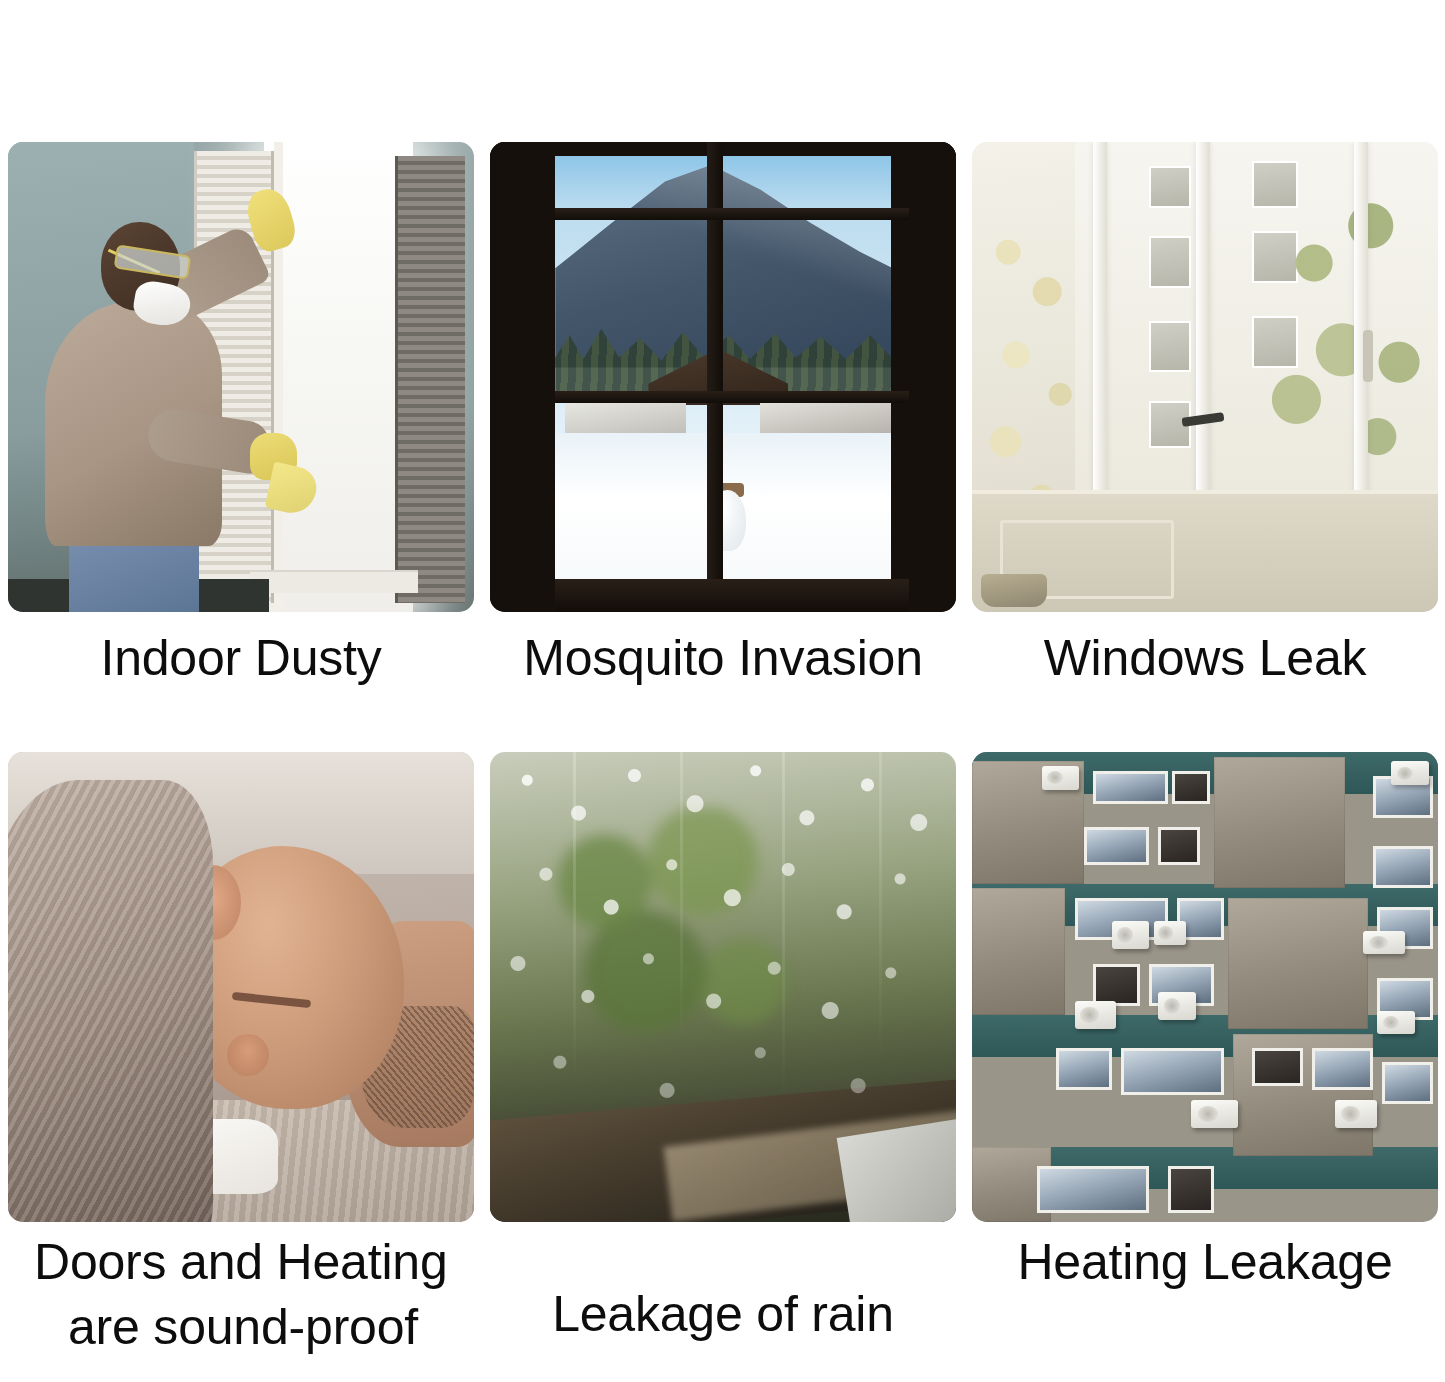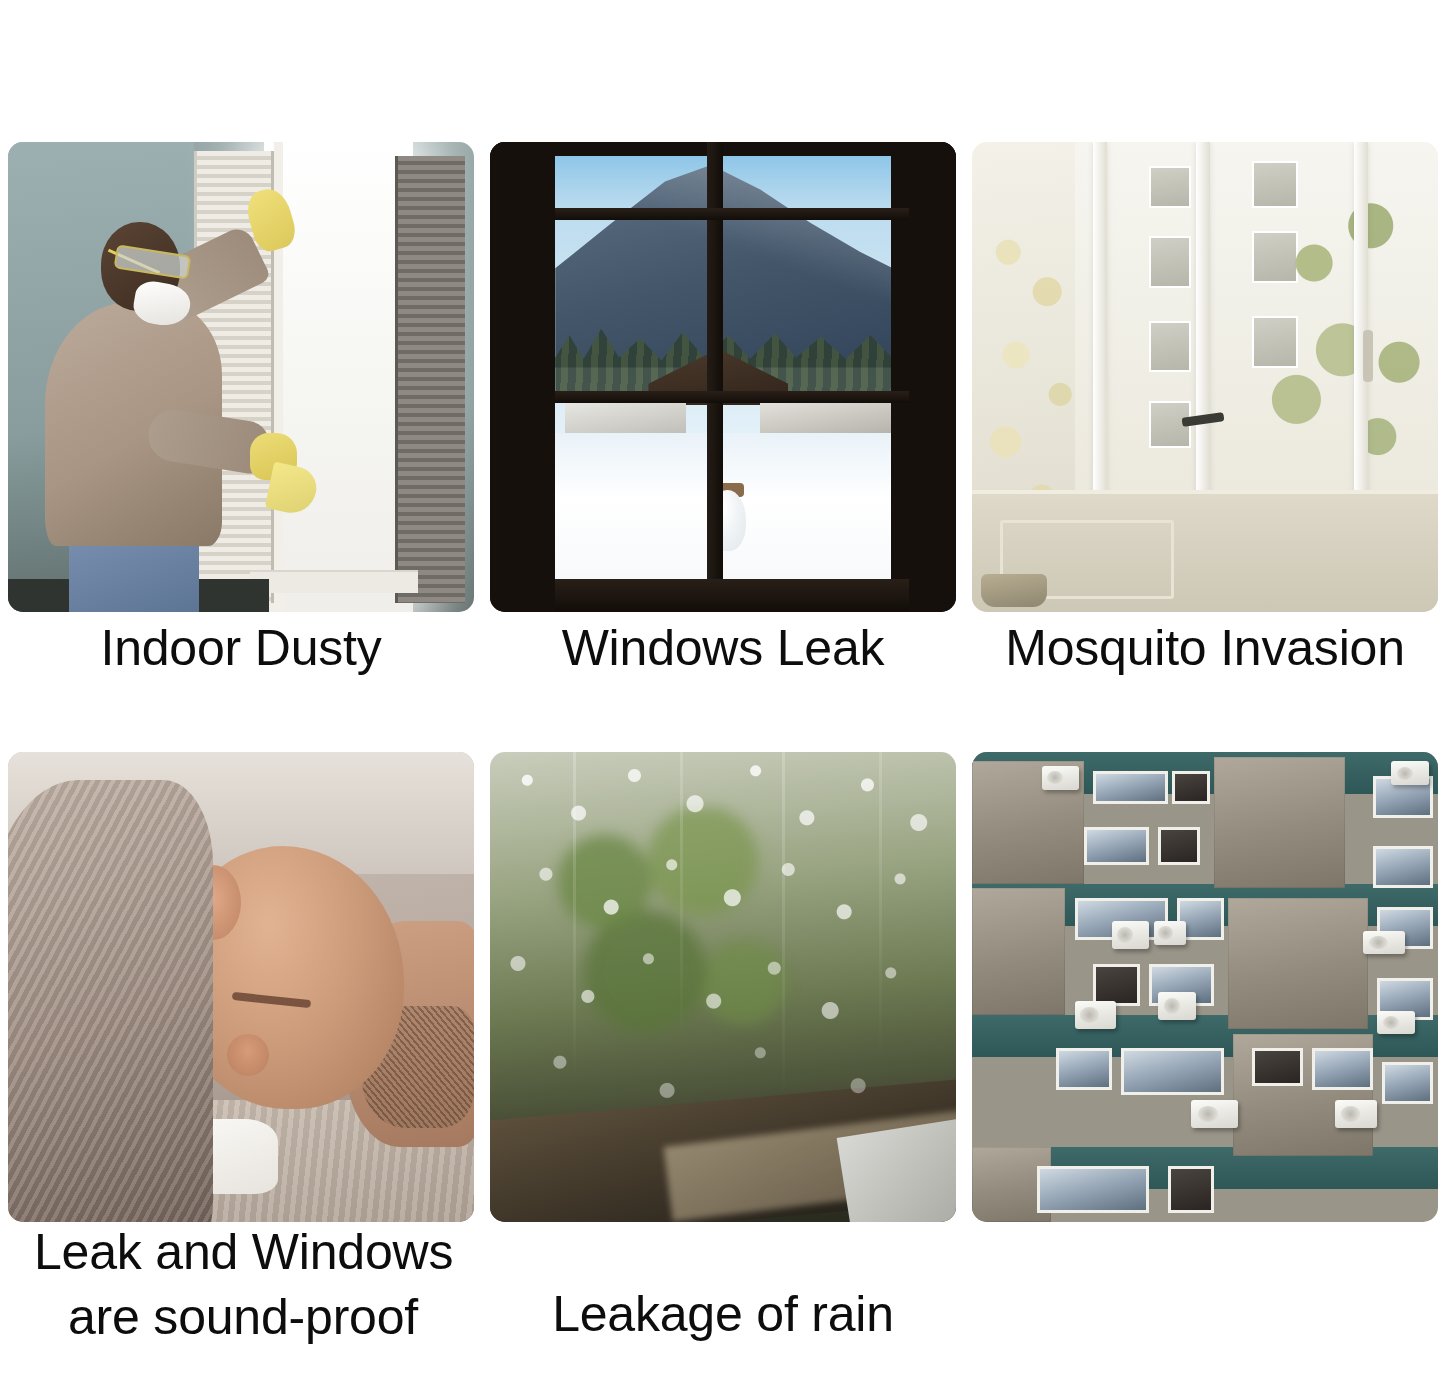--- a/index.html
+++ b/index.html
@@ -55,21 +55,21 @@
     border-radius: 15px;
     overflow: hidden;
     background: #d8d8d8;
   }
 
   .caption {
     font-size: 50px;
     color: #0d0d0d;
     line-height: 1.30;
     letter-spacing: -0.2px;
-    padding-top: 4px;
+    padding-top: 14px;
   }
   .caption.c-center { text-align: center; }
   .caption.c-left   { text-align: left; padding-left: 26px; }
   .caption.c-right  { text-align: center; }
   .caption .ln { display: block; }
 
   .cap-mid-single { padding-top: 66px; text-align: center; }
 
   
   .p1 { background:
@@ -521,24 +521,24 @@
         <div class="handle"></div>
         <div class="handle2"></div>
         <div class="vase"></div>
       </div>
     </div>
 
     <div class="caption c-center">
       <span class="ln">Indoor Dusty</span>
     </div>
     <div class="caption c-center">
+      <span class="ln">Mosquito Invasion</span>
+    </div>
+    <div class="caption c-center">
       <span class="ln">Windows Leak</span>
-    </div>
-    <div class="caption c-center">
-      <span class="ln">Mosquito Invasion</span>
     </div>
 
     <div class="cell-img row2">
       <div class="photo p4">
         <div class="bg"></div>
         <div class="blanket2"></div>
         <div class="adult"></div>
         <div class="beard"></div>
         <div class="babyhead"></div>
         <div class="ear"></div>
@@ -601,23 +601,24 @@
         <div class="ac" style="left:40%; top:51%; width:8%;  height:6%;"></div>
         <div class="ac" style="left:47%; top:74%; width:10%; height:6%;"></div>
         <div class="ac" style="left:78%; top:74%; width:9%;  height:6%;"></div>
         <div class="ac" style="left:87%; top:55%; width:8%;  height:5%;"></div>
         <div class="ac" style="left:84%; top:38%; width:9%;  height:5%;"></div>
         <div class="ac" style="left:90%; top:2%;  width:8%;  height:5%;"></div>
       </div>
     </div>
 
     <div class="caption c-left">
-      <span class="ln">Leak and Windows</span>
+      <span class="ln">Doors and Heating</span>
       <span class="ln" style="padding-left:34px;">are sound-proof</span>
     </div>
     <div class="caption cap-mid-single">
       <span class="ln">Leakage of rain</span>
     </div>
     <div class="caption c-right">
+      <span class="ln">Heating Leakage</span>
     </div>
 
   </div>
 </div>
 
 </body></html>

